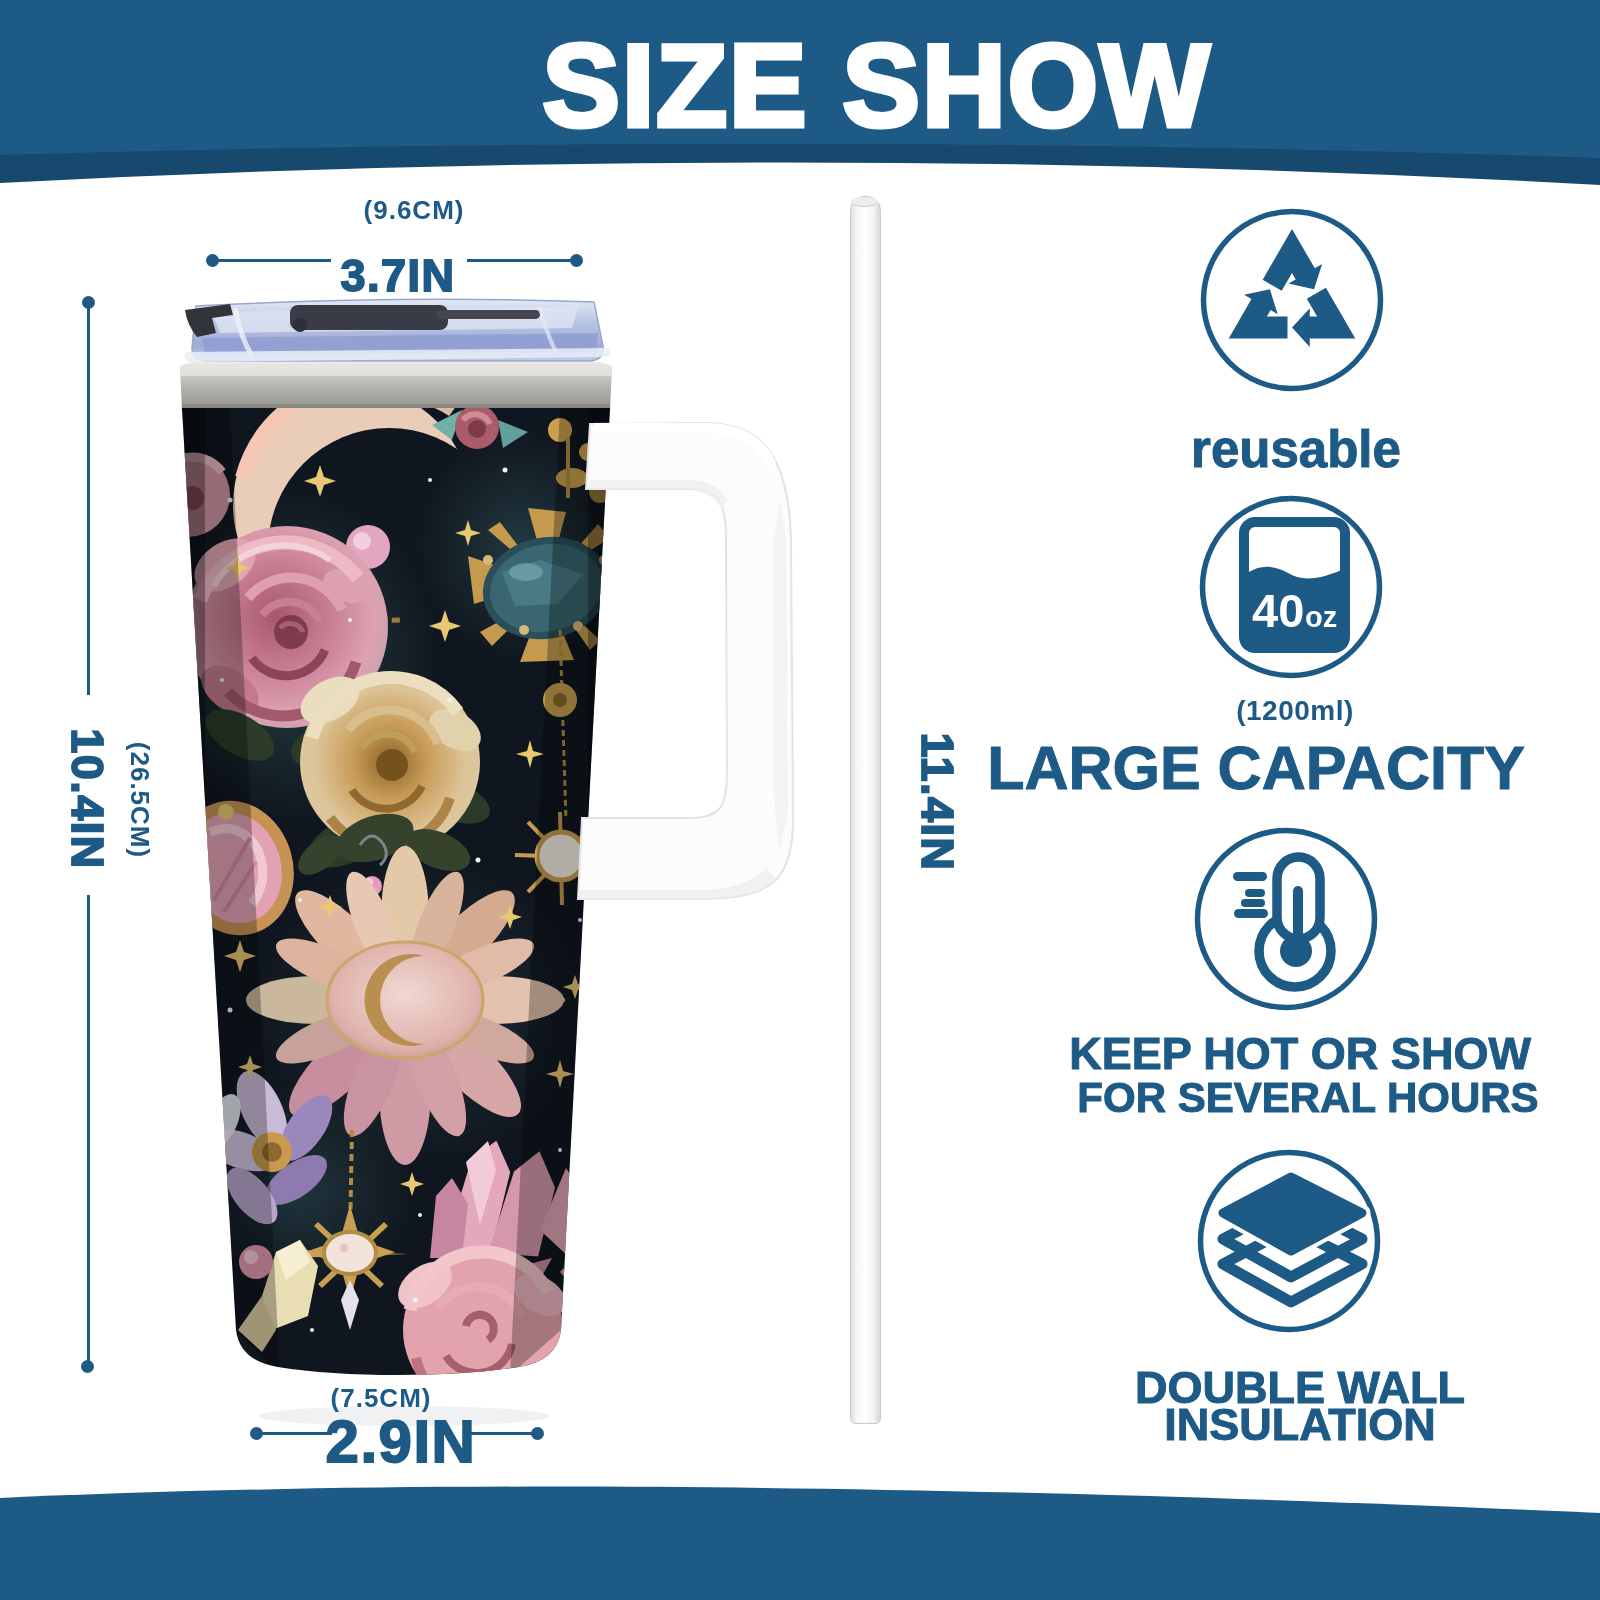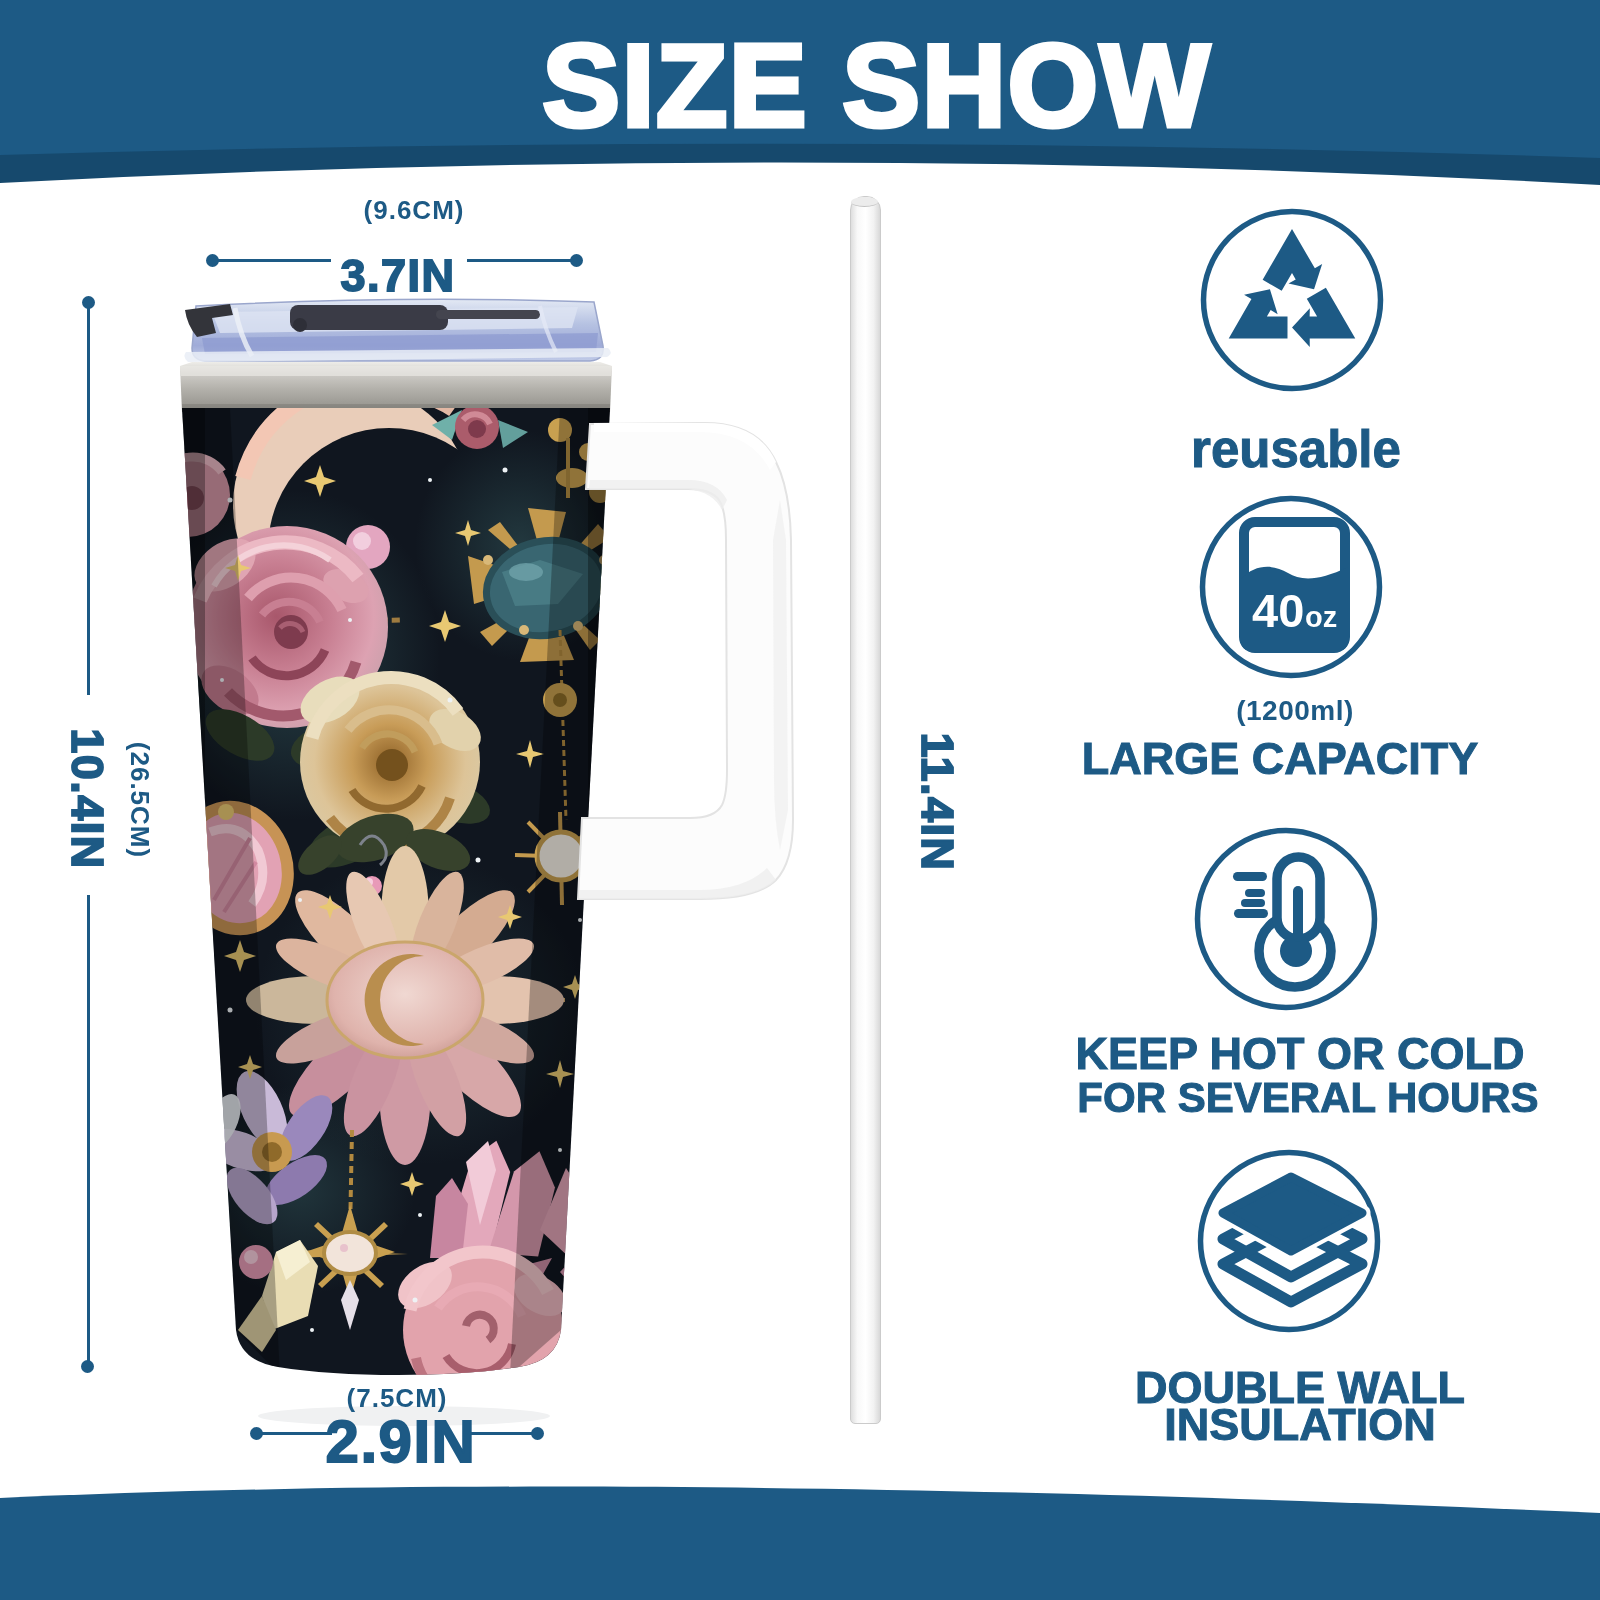--- a/index.html
+++ b/index.html
@@ -42,21 +42,21 @@
 <div class="vline" style="left:87px;top:895px;height:472px"></div>
 
 <div class="dot" style="left:82px;top:296px"></div>
 
 <div class="dot" style="left:81px;top:1360px"></div>
 
 <div class="abs b nv ctr big" style="left:-23px;top:774px;width:220px;height:50px;line-height:50px;font-size:45px;transform:rotate(90deg)">10.4IN</div>
 
 <div class="abs b nv ctr" style="left:40px;top:786px;width:200px;height:28px;line-height:28px;font-size:26px;letter-spacing:1px;transform:rotate(90deg)">(26.5CM)</div>
 
-<div class="abs b nv ctr" style="left:297px;top:1383px;width:200px;font-size:26px;letter-spacing:1px">(7.5CM)</div>
+<div class="abs b nv ctr" style="left:281px;top:1383px;width:200px;font-size:26px;letter-spacing:1px">(7.5CM)</div>
 
 <div class="abs b nv ctr big" style="left:301px;top:1407px;width:200px;font-size:60px">2.9IN</div>
 
 <div class="dline" style="left:257px;top:1432px;width:75px"></div>
 
 <div class="dline" style="left:464px;top:1432px;width:74px"></div>
 
 <div class="dot" style="left:250px;top:1427px"></div>
 
 <div class="dot" style="left:531px;top:1427px"></div>
@@ -420,35 +420,35 @@
 <svg class="abs" style="left:1197px;top:493px" width="188" height="188" viewBox="0 0 188 188">
   <circle cx="94" cy="94" r="88.5" fill="none" stroke="#1d5a85" stroke-width="5.5"></circle>
   <rect x="47" y="29" width="101" height="126" rx="11" fill="none" stroke="#1d5a85" stroke-width="10"></rect>
   <path d="M44,86 C58,71 76,71 91,80 C104,88 122,88 151,74 L151,147 Q151,158 140,158 L55,158 Q44,158 44,147 Z" fill="#1d5a85"></path>
   <text x="55" y="134" fill="#fff" font-family="Liberation Sans" font-weight="bold" font-size="47">40</text>
   <text x="108" y="134" fill="#fff" font-family="Liberation Sans" font-weight="bold" font-size="29">oz</text>
 </svg>
 
 <div class="abs b nv ctr" style="left:1095px;top:695px;width:400px;font-size:28px;letter-spacing:0.5px">(1200ml)</div>
 
-<div class="abs b nv ctr" style="left:980px;top:733px;width:600px;font-size:45px;-webkit-text-stroke:1px #1d5a85">LARGE CAPACITY</div>
+<div class="abs b nv ctr" style="left:956px;top:733px;width:600px;font-size:61px;-webkit-text-stroke:1px #1d5a85">LARGE CAPACITY</div>
 
 <svg class="abs" style="left:1193px;top:826px" width="188" height="188" viewBox="0 0 188 188">
   <circle cx="93" cy="93" r="88.5" fill="none" stroke="#1d5a85" stroke-width="5.5"></circle>
   <circle cx="102" cy="125" r="36" fill="#fff" stroke="#1d5a85" stroke-width="9.5"></circle>
   <rect x="84" y="31" width="43" height="82" rx="21.5" fill="#fff" stroke="#1d5a85" stroke-width="9.5"></rect>
   <circle cx="103" cy="125" r="16" fill="#1d5a85"></circle>
   <rect x="100" y="60" width="10" height="56" rx="5" fill="#1d5a85"></rect>
   <rect x="40" y="46" width="34" height="9" rx="4.5" fill="#1d5a85"></rect>
   <rect x="52" y="63" width="20" height="8" rx="4" fill="#1d5a85"></rect>
   <rect x="48" y="73" width="24" height="8" rx="4" fill="#1d5a85"></rect>
   <rect x="41" y="83" width="34" height="9" rx="4.5" fill="#1d5a85"></rect>
 </svg>
 
-<div class="abs b nv ctr" style="left:1000px;top:1028px;width:600px;font-size:45px;-webkit-text-stroke:1px #1d5a85">KEEP HOT OR COLD</div>
+<div class="abs b nv ctr" style="left:1000px;top:1028px;width:600px;font-size:45px;-webkit-text-stroke:1px #1d5a85">KEEP HOT OR SHOW</div>
 
 <div class="abs b nv ctr" style="left:1008px;top:1074px;width:600px;font-size:42px;-webkit-text-stroke:1px #1d5a85">FOR SEVERAL HOURS</div>
 
 <svg class="abs" style="left:1194px;top:1146px" width="190" height="190" viewBox="0 0 190 190">
   <circle cx="95" cy="95" r="88.5" fill="none" stroke="#1d5a85" stroke-width="5.5"></circle>
   <polygon points="97,57 168,93 97,131 29,93" fill="none" stroke="#1d5a85" stroke-width="11" stroke-linejoin="round"></polygon>
   <polygon points="97,82 168,118 97,156 29,118" fill="none" stroke="#1d5a85" stroke-width="11" stroke-linejoin="round"></polygon>
   <polygon points="97,31 168,67 97,105 29,67" fill="#fff" stroke="#fff" stroke-width="17" stroke-linejoin="round"></polygon>
   <polygon points="97,31 168,67 97,105 29,67" fill="#1d5a85" stroke="#1d5a85" stroke-width="9" stroke-linejoin="round"></polygon>
 </svg>

